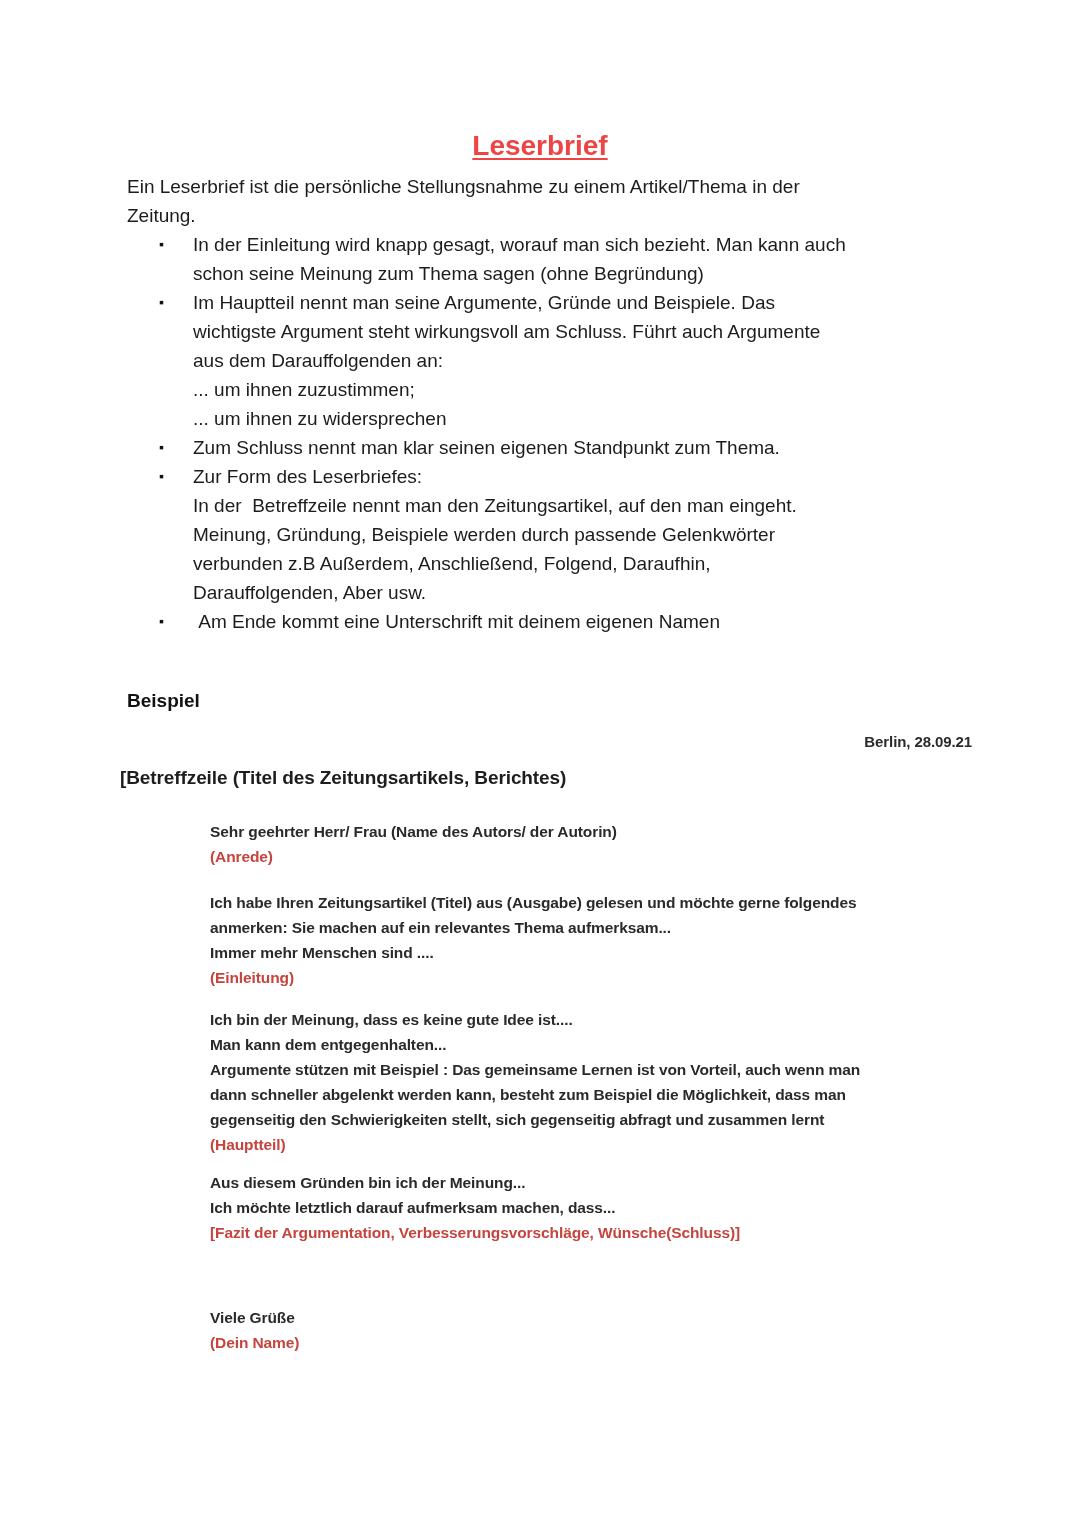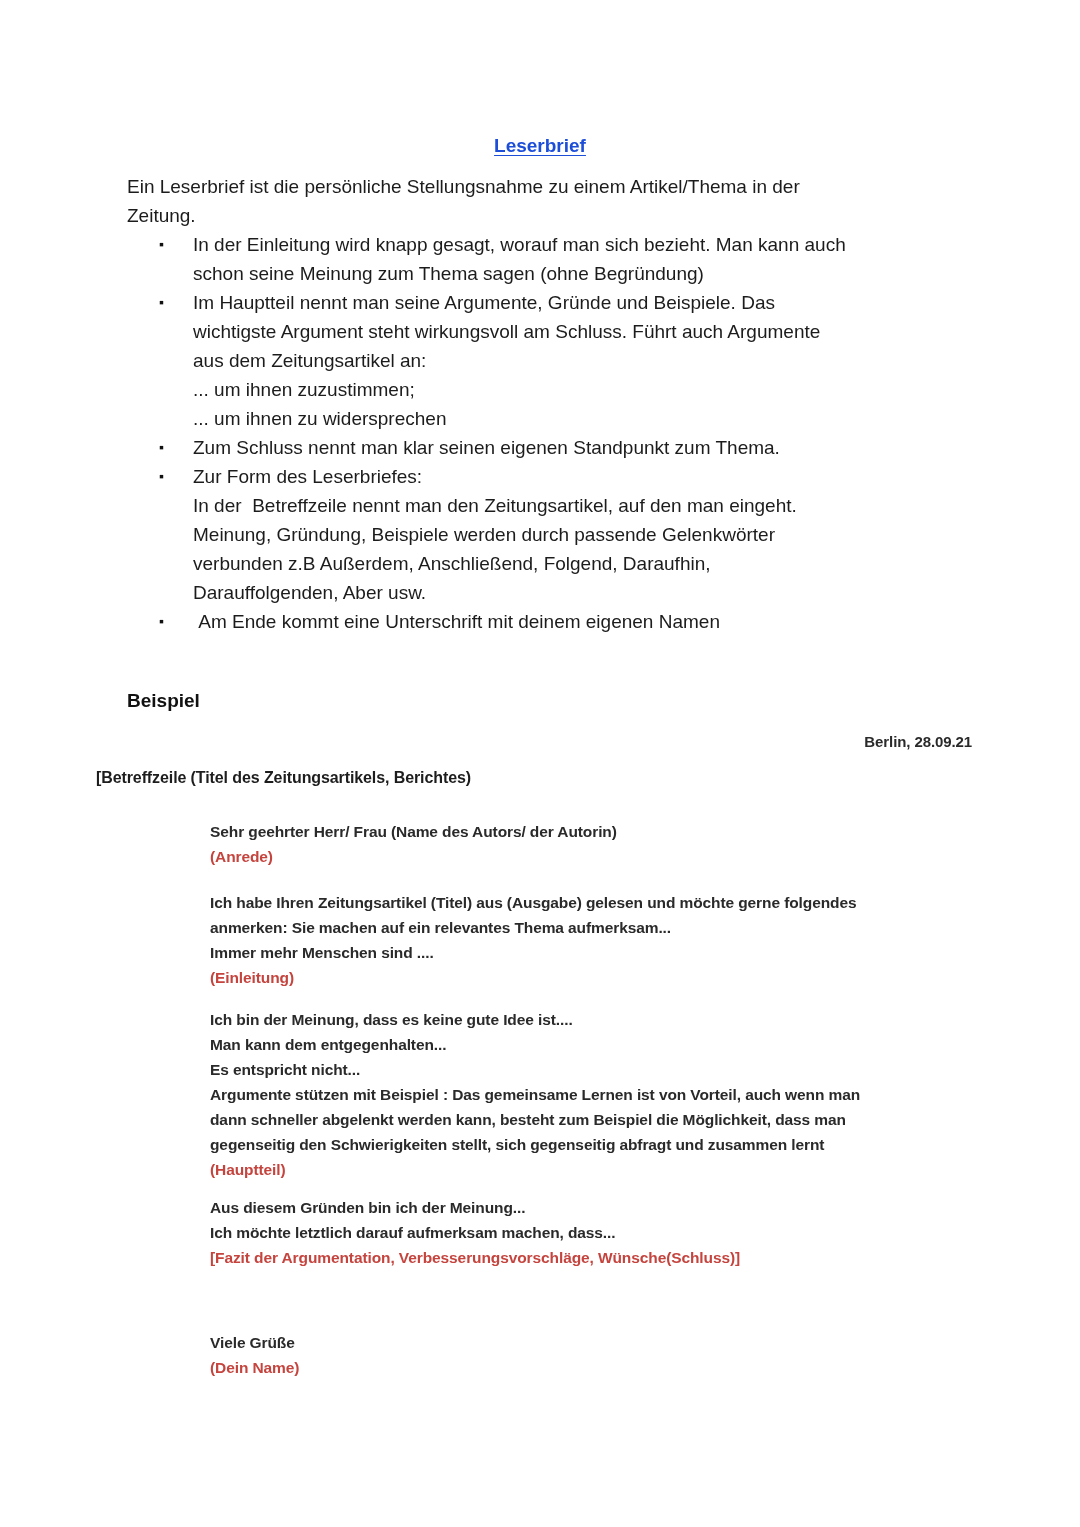--- a/index.html
+++ b/index.html
@@ -8,24 +8,24 @@
     font-family:"Liberation Sans","DejaVu Sans",sans-serif;
     color:#1c1c1c;
     -webkit-font-smoothing:antialiased;
   }
   .line{white-space:pre-wrap;}
 
   
   .doc-title{
     margin:130px 0 0 0;
     text-align:center;
-    font-size:19px;line-height:32px;font-weight:bold;
+    font-size:28px;line-height:32px;font-weight:bold;
     text-decoration:underline;
     text-underline-offset:3px;
-    color:#1d4ed8;
+    color:#ef4444;
   }
   .intro{
     margin:10px 60px 0 127px;
     font-size:19px;line-height:29px;
   }
   .bullet-list{
     list-style:none;margin:0 40px 0 127px;padding:0;
     font-size:19px;line-height:29px;
   }
   .bullet-list li{position:relative;padding-left:66px;}
@@ -43,22 +43,22 @@
     font-size:15.5px;line-height:25px;font-weight:bold;
     color:#2a2a2a;letter-spacing:-0.1px;
   }
   .date-line{
     margin-top:16px;
     padding-right:108px;
     text-align:right;
     font-size:15px;line-height:21px;font-weight:600;
   }
   .subject-line{
-    margin:14px 0 0 96px;
-    font-size:16px;line-height:24px;font-weight:bold;color:#1d1d1d;
+    margin:14px 0 0 120px;
+    font-size:19px;line-height:24px;font-weight:bold;color:#1d1d1d;
   }
   .letter-body{margin-left:210px;margin-right:60px;}
   .lblock{margin:0;}
   .lblock.anrede{margin-top:29px;}
   .lblock.einleitung{margin-top:21px;}
   .lblock.hauptteil{margin-top:17px;}
   .lblock.schluss{margin-top:13px;}
   .lblock.gruss{margin-top:60px;}
   .red{color:#c5443e;}
 </style>
@@ -75,21 +75,21 @@
 <ul class="bullet-list">
   <li>
     <span class="bullet-marker">▪</span>
     <div class="line">In der Einleitung wird knapp gesagt, worauf man sich bezieht. Man kann auch</div>
     <div class="line">schon seine Meinung zum Thema sagen (ohne Begründung)</div>
   </li>
   <li>
     <span class="bullet-marker">▪</span>
     <div class="line">Im Hauptteil nennt man seine Argumente, Gründe und Beispiele. Das</div>
     <div class="line">wichtigste Argument steht wirkungsvoll am Schluss. Führt auch Argumente</div>
-    <div class="line">aus dem Zeitungsartikel an:</div>
+    <div class="line">aus dem Darauffolgenden an:</div>
     <div class="line">... um ihnen zuzustimmen;</div>
     <div class="line">... um ihnen zu widersprechen</div>
   </li>
   <li>
     <span class="bullet-marker">▪</span>
     <div class="line">Zum Schluss nennt man klar seinen eigenen Standpunkt zum Thema.</div>
   </li>
   <li>
     <span class="bullet-marker">▪</span>
     <div class="line">Zur Form des Leserbriefes:</div>
@@ -122,21 +122,20 @@
     <div class="lblock einleitung">
       <div class="line">Ich habe Ihren Zeitungsartikel (Titel) aus (Ausgabe) gelesen und möchte gerne folgendes</div>
       <div class="line">anmerken: Sie machen auf ein relevantes Thema aufmerksam...</div>
       <div class="line">Immer mehr Menschen sind ....</div>
       <div class="line red">(Einleitung)</div>
     </div>
 
     <div class="lblock hauptteil">
       <div class="line">Ich bin der Meinung, dass es keine gute Idee ist....</div>
       <div class="line">Man kann dem entgegenhalten...</div>
-      <div class="line">Es entspricht nicht...</div>
       <div class="line">Argumente stützen mit Beispiel : Das gemeinsame Lernen ist von Vorteil, auch wenn man</div>
       <div class="line">dann schneller abgelenkt werden kann, besteht zum Beispiel die Möglichkeit, dass man</div>
       <div class="line">gegenseitig den Schwierigkeiten stellt, sich gegenseitig abfragt und zusammen lernt</div>
       <div class="line red">(Hauptteil)</div>
     </div>
 
     <div class="lblock schluss">
       <div class="line">Aus diesem Gründen bin ich der Meinung...</div>
       <div class="line">Ich möchte letztlich darauf aufmerksam machen, dass...</div>
       <div class="line red">[Fazit der Argumentation, Verbesserungsvorschläge, Wünsche(Schluss)]</div>

